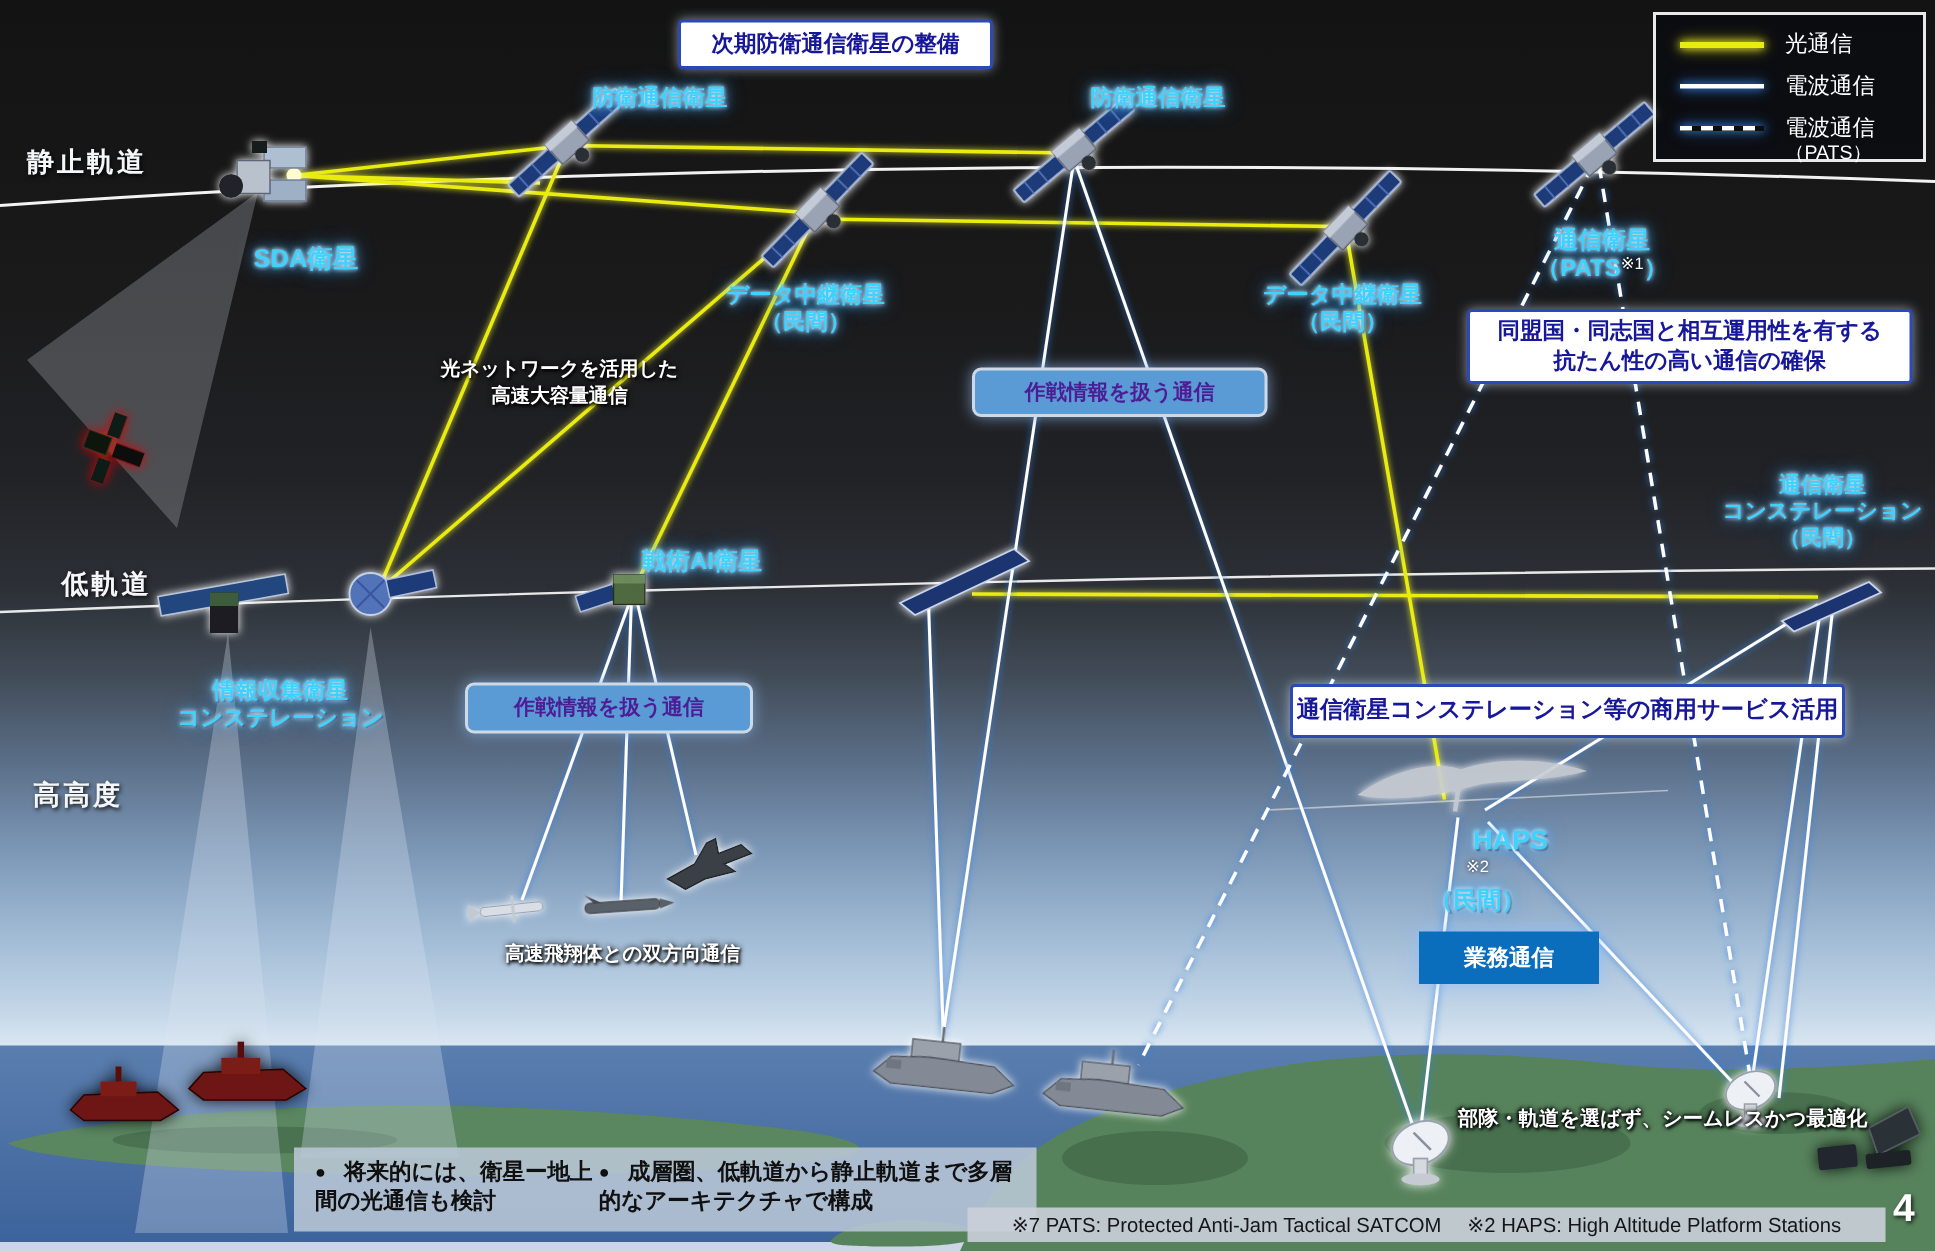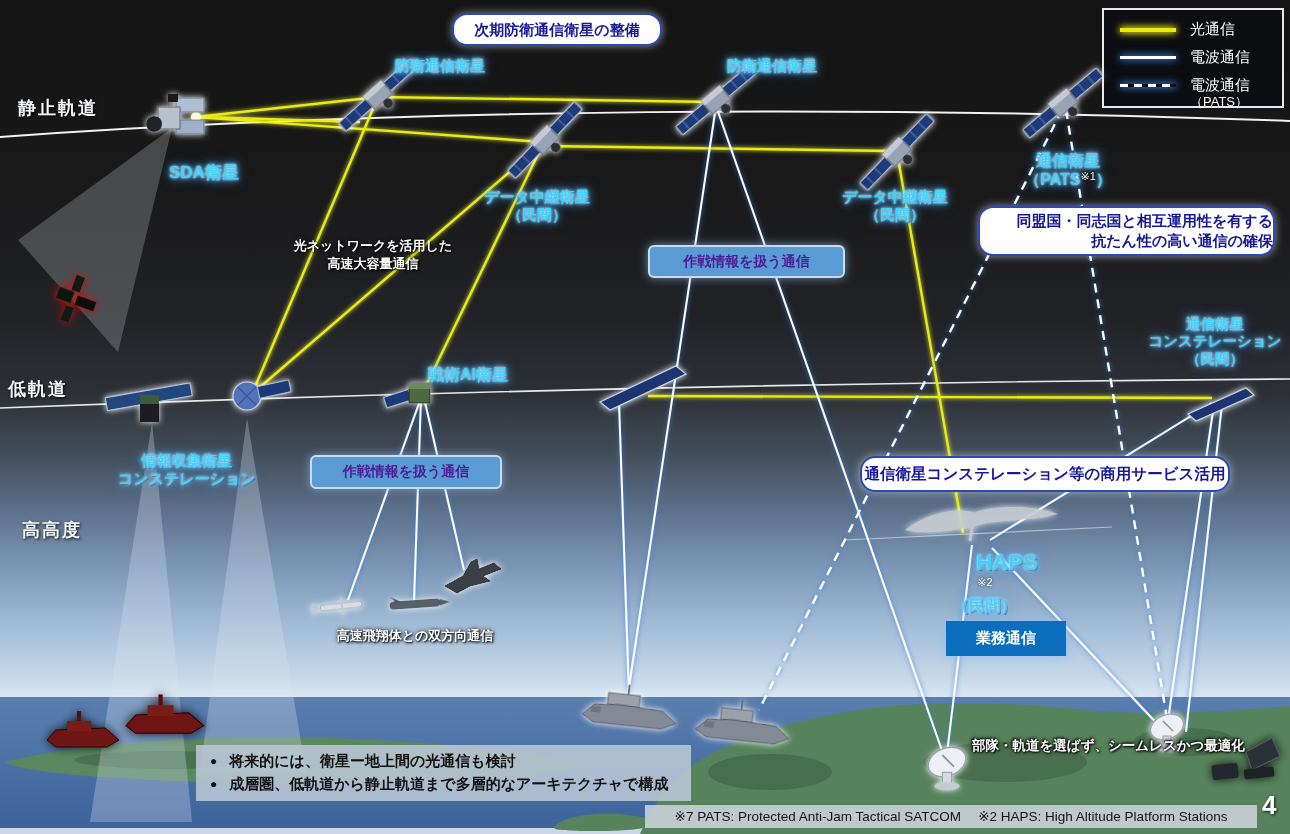--- a/index.html
+++ b/index.html
@@ -12,21 +12,21 @@
       #c5d7e8 81%,#dde9f3 84%,#dde9f3 100%);
   }
   svg{position:absolute;left:0;top:0;z-index:1;}
   .abs{position:absolute;z-index:3;}
   .orbit-lbl{color:#f4f6f8;font-size:18px;font-weight:700;letter-spacing:2px;
     text-shadow:1px 1px 3px rgba(0,0,0,.9);}
   .lbl-cyan{color:#3ed2ff;font-weight:700;text-align:center;line-height:1.2;
     text-shadow:0 0 3px rgba(255,255,255,.95),0 0 7px rgba(90,200,255,.9),0 0 13px rgba(60,160,255,.7),1px 1px 1px rgba(0,20,70,.8);}
   .lbl-white-sm{color:#fff;font-size:13px;font-weight:700;text-align:center;line-height:1.35;
     text-shadow:0 0 4px rgba(0,0,0,.95),1px 1px 2px #000;}
-  .box-white{background:#fff;border:2px solid #2c49b6;border-radius:15px;
+  .box-white{background:#fff;border:2px solid #2c49b6;border-radius:3px;
     color:#17179a;font-weight:700;text-align:center;display:flex;flex-direction:column;
     justify-content:center;line-height:1.32;box-shadow:0 0 8px rgba(230,240,255,.55);}
   .box-ops{background:#5b9bd5;border:2px solid #cdd9e6;border-radius:6px;color:#4c1d95;
     font-size:14px;font-weight:700;text-align:center;display:flex;align-items:center;
     justify-content:center;box-shadow:0 0 10px rgba(130,170,220,.8);}
   .box-biz{background:#0a6ebd;border-radius:0;color:#fff;font-size:15px;font-weight:700;
     text-align:center;display:flex;align-items:center;justify-content:center;
     box-shadow:0 0 12px rgba(140,190,255,.75);}
   .ref{color:#fff;font-size:11px;font-weight:400;vertical-align:5px;
     text-shadow:0 0 3px rgba(0,0,0,.8);}
@@ -34,22 +34,22 @@
     box-sizing:border-box;}
   .legend-row{display:flex;align-items:center;margin-bottom:9px;}
   .legend-swatch{width:56px;margin-right:14px;flex:none;}
   .sw-optical{height:4px;background:#e9ec10;box-shadow:0 0 6px #ffff40,0 0 10px #cccc00;}
   .sw-radio{height:3px;background:#fff;box-shadow:0 0 6px #3a8cf0,0 0 10px #2b6fd0;}
   .sw-dash{height:3px;background:repeating-linear-gradient(90deg,#fff 0 8px,transparent 8px 14px);
     box-shadow:0 0 6px #3a8cf0,0 0 10px #2b6fd0;}
   .legend-label{color:#fff;font-size:15px;}
   .legend-sub{color:#fff;font-size:13px;margin-left:70px;margin-top:-4px;}
   .panel-notes{background:rgba(185,199,214,.88);color:#101010;font-size:15px;font-weight:700;
-    padding:7px 14px;box-sizing:border-box;display:flex;flex-direction:column;
-    gap:4px;}
+    padding:7px 14px;box-sizing:border-box;display:flex;
+    gap:4px;margin-top:20px;}
   .bullet-row::before{content:"●";font-size:12px;margin-right:12px;vertical-align:1px;}
   .footbar{background:rgba(202,207,217,.9);color:#15151a;font-size:13.5px;
     display:flex;align-items:center;justify-content:center;box-sizing:border-box;}
   .pagenum{color:#fff;font-size:26px;font-weight:700;text-shadow:1px 1px 3px rgba(0,0,0,.8);}
   .seamless{color:#fff;font-size:13.5px;font-weight:700;
     text-shadow:0 0 4px rgba(0,0,0,.95),1px 1px 2px #000,-1px -1px 2px #000;}
 </style>
 </head>
 <body>
 
@@ -252,21 +252,21 @@
     <span class="legend-label">電波通信</span>
   </div>
   <div class="legend-row" style="margin-bottom:2px;">
     <span class="legend-swatch sw-dash"></span>
     <span class="legend-label">電波通信</span>
   </div>
   <div class="legend-sub">（PATS）</div>
 </div>
 
 <div class="abs orbit-lbl" style="left:18px;top:96px;">静止軌道</div>
-<div class="abs orbit-lbl" style="left:8px;top:377px;">低軌道</div>
+<div class="abs orbit-lbl" style="left:41px;top:377px;">低軌道</div>
 <div class="abs orbit-lbl" style="left:22px;top:518px;">高高度</div>
 
 <div class="abs lbl-cyan" style="left:133px;top:163px;font-size:17px;padding-left:36px;">SDA衛星</div>
 <div class="abs lbl-cyan" style="left:395px;top:57px;font-size:15px;">防衛通信衛星</div>
 <div class="abs lbl-cyan" style="left:727px;top:57px;font-size:15px;">防衛通信衛星</div>
 
 <div class="abs lbl-cyan" style="left:470px;top:188px;width:134px;font-size:15px;">
   <div>データ中継衛星</div>
   <div>（民間）</div>
 </div>
@@ -289,35 +289,35 @@
 <div class="abs lbl-cyan" style="left:428px;top:365px;font-size:16px;">戦術AI衛星</div>
 
 <div class="abs lbl-cyan" style="left:112px;top:452px;width:150px;font-size:15px;">
   <div>情報収集衛星</div>
   <div>コンステレーション</div>
 </div>
 
 <div class="abs box-ops" style="left:648px;top:245px;width:193px;height:29px;">作戦情報を扱う通信</div>
 <div class="abs box-ops" style="left:310px;top:455px;width:188px;height:30px;">作戦情報を扱う通信</div>
 
-<div class="abs box-white" style="left:978px;top:206px;width:293px;height:46px;font-size:15px;align-items:flex-end;">
+<div class="abs box-white" style="left:978px;top:206px;width:293px;height:46px;font-size:15px;">
   <div>同盟国・同志国と相互運用性を有する</div>
   <div>抗たん性の高い通信の確保</div>
 </div>
 
 <div class="abs lbl-cyan" style="left:1140px;top:316px;width:150px;font-size:14.5px;">
   <div>通信衛星</div>
   <div>コンステレーション</div>
   <div>（民間）</div>
 </div>
 
 <div class="abs box-white" style="left:860px;top:456px;width:366px;height:32px;font-size:15.5px;">通信衛星コンステレーション等の商用サービス活用</div>
 
 <div class="abs lbl-cyan" style="left:930px;top:550px;width:110px;font-size:16px;">
-  <div><span style="font-size:22px;margin-left:44px;">HAPS</span> <span class="ref">※2</span></div>
+  <div><span style="font-size:18px;margin-left:44px;">HAPS</span> <span class="ref">※2</span></div>
   <div>（民間）</div>
 </div>
 
 <div class="abs box-biz" style="left:946px;top:621px;width:120px;height:35px;">業務通信</div>
 
 <div class="abs lbl-white-sm" style="left:325px;top:627px;width:180px;">高速飛翔体との双方向通信</div>
 
 <div class="abs panel-notes" style="left:196px;top:745px;width:495px;height:56px;">
   <div class="bullet-row">将来的には、衛星ー地上間の光通信も検討</div>
   <div class="bullet-row">成層圏、低軌道から静止軌道まで多層的なアーキテクチャで構成</div>

